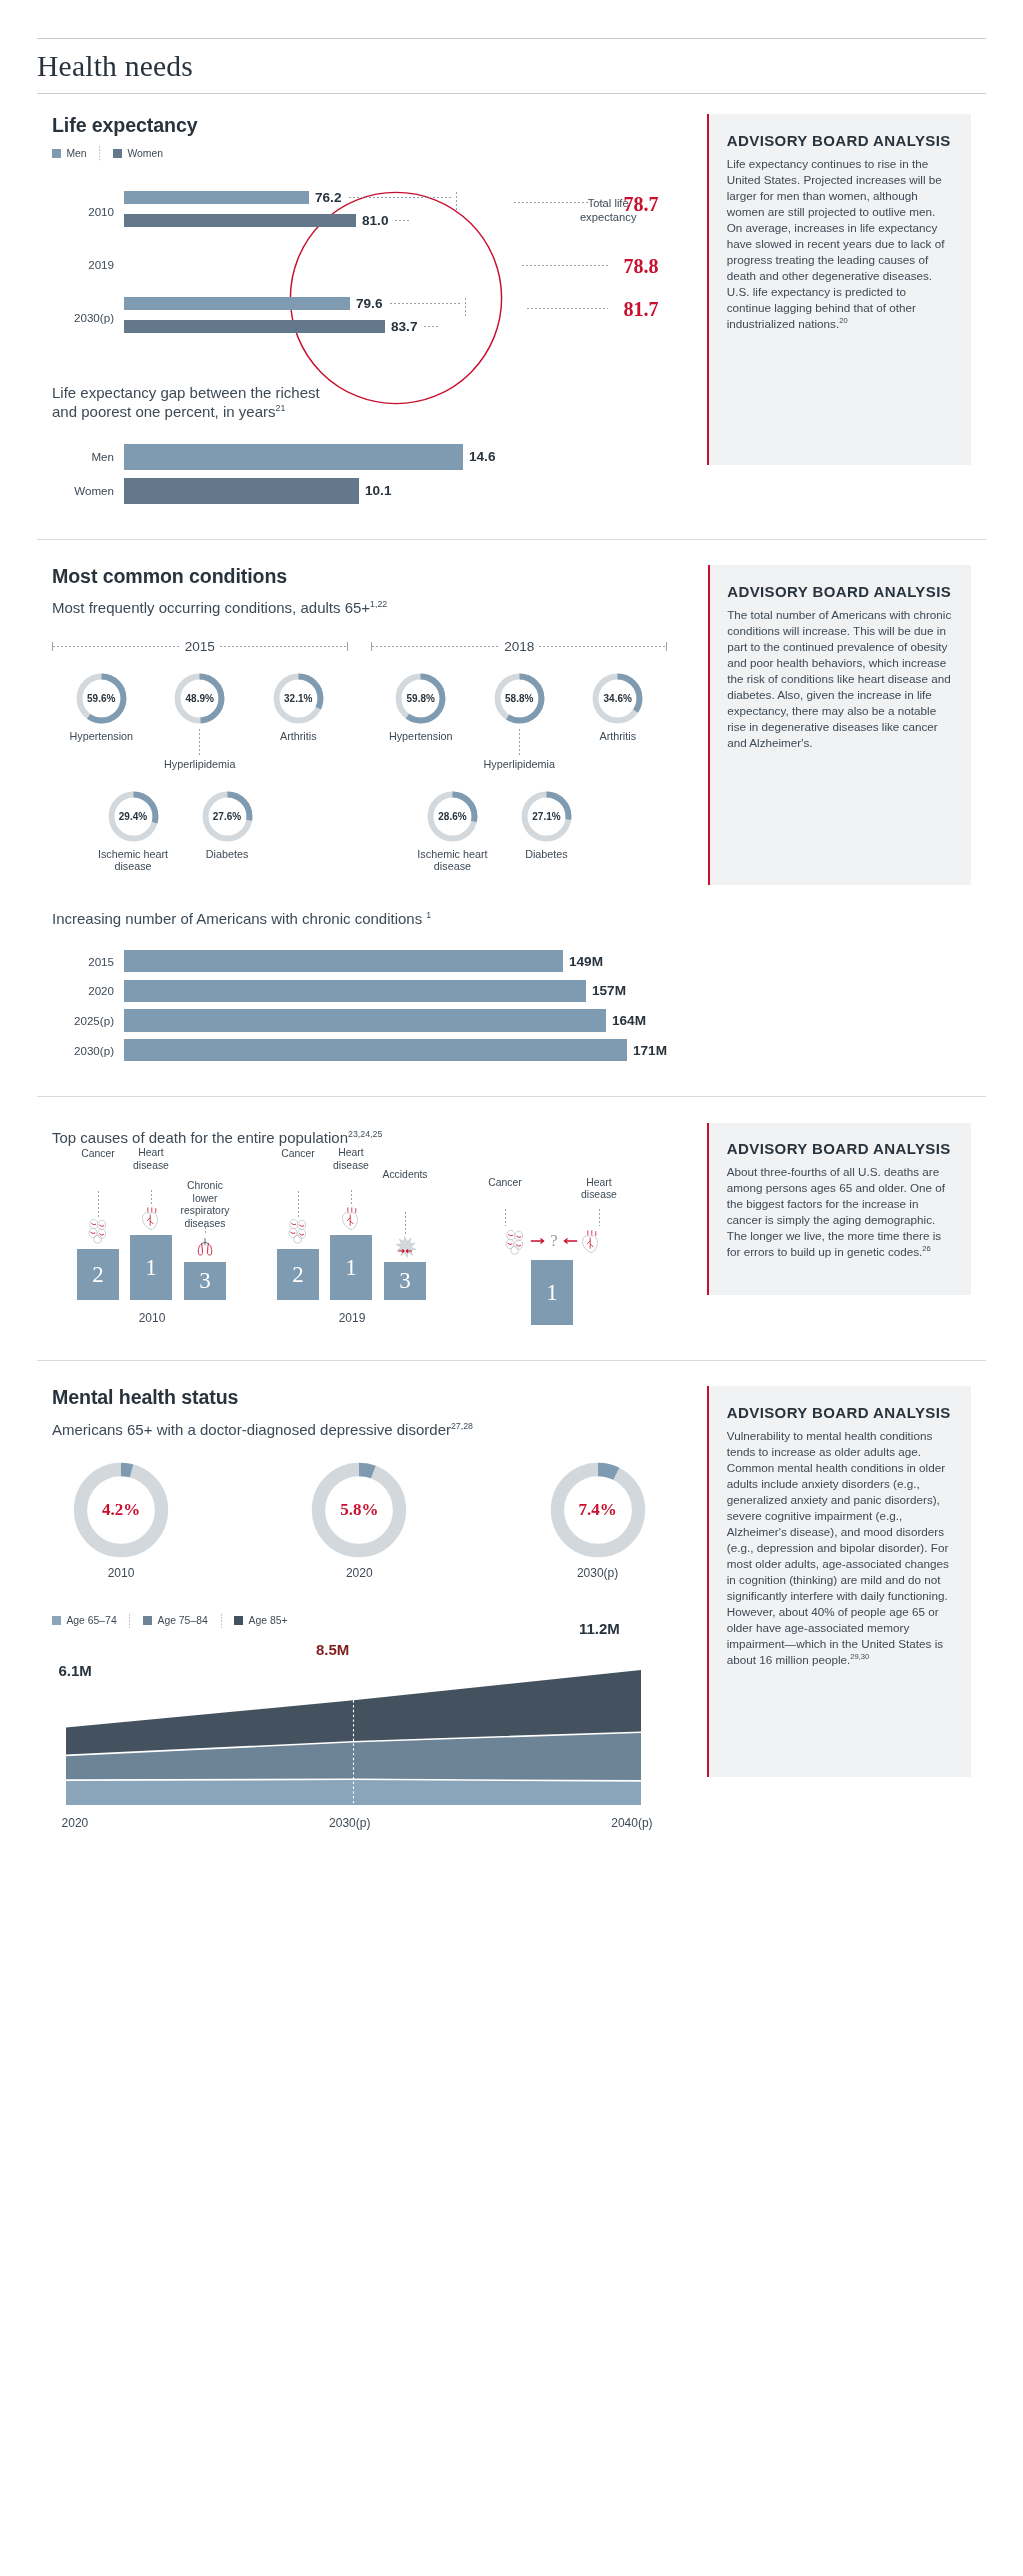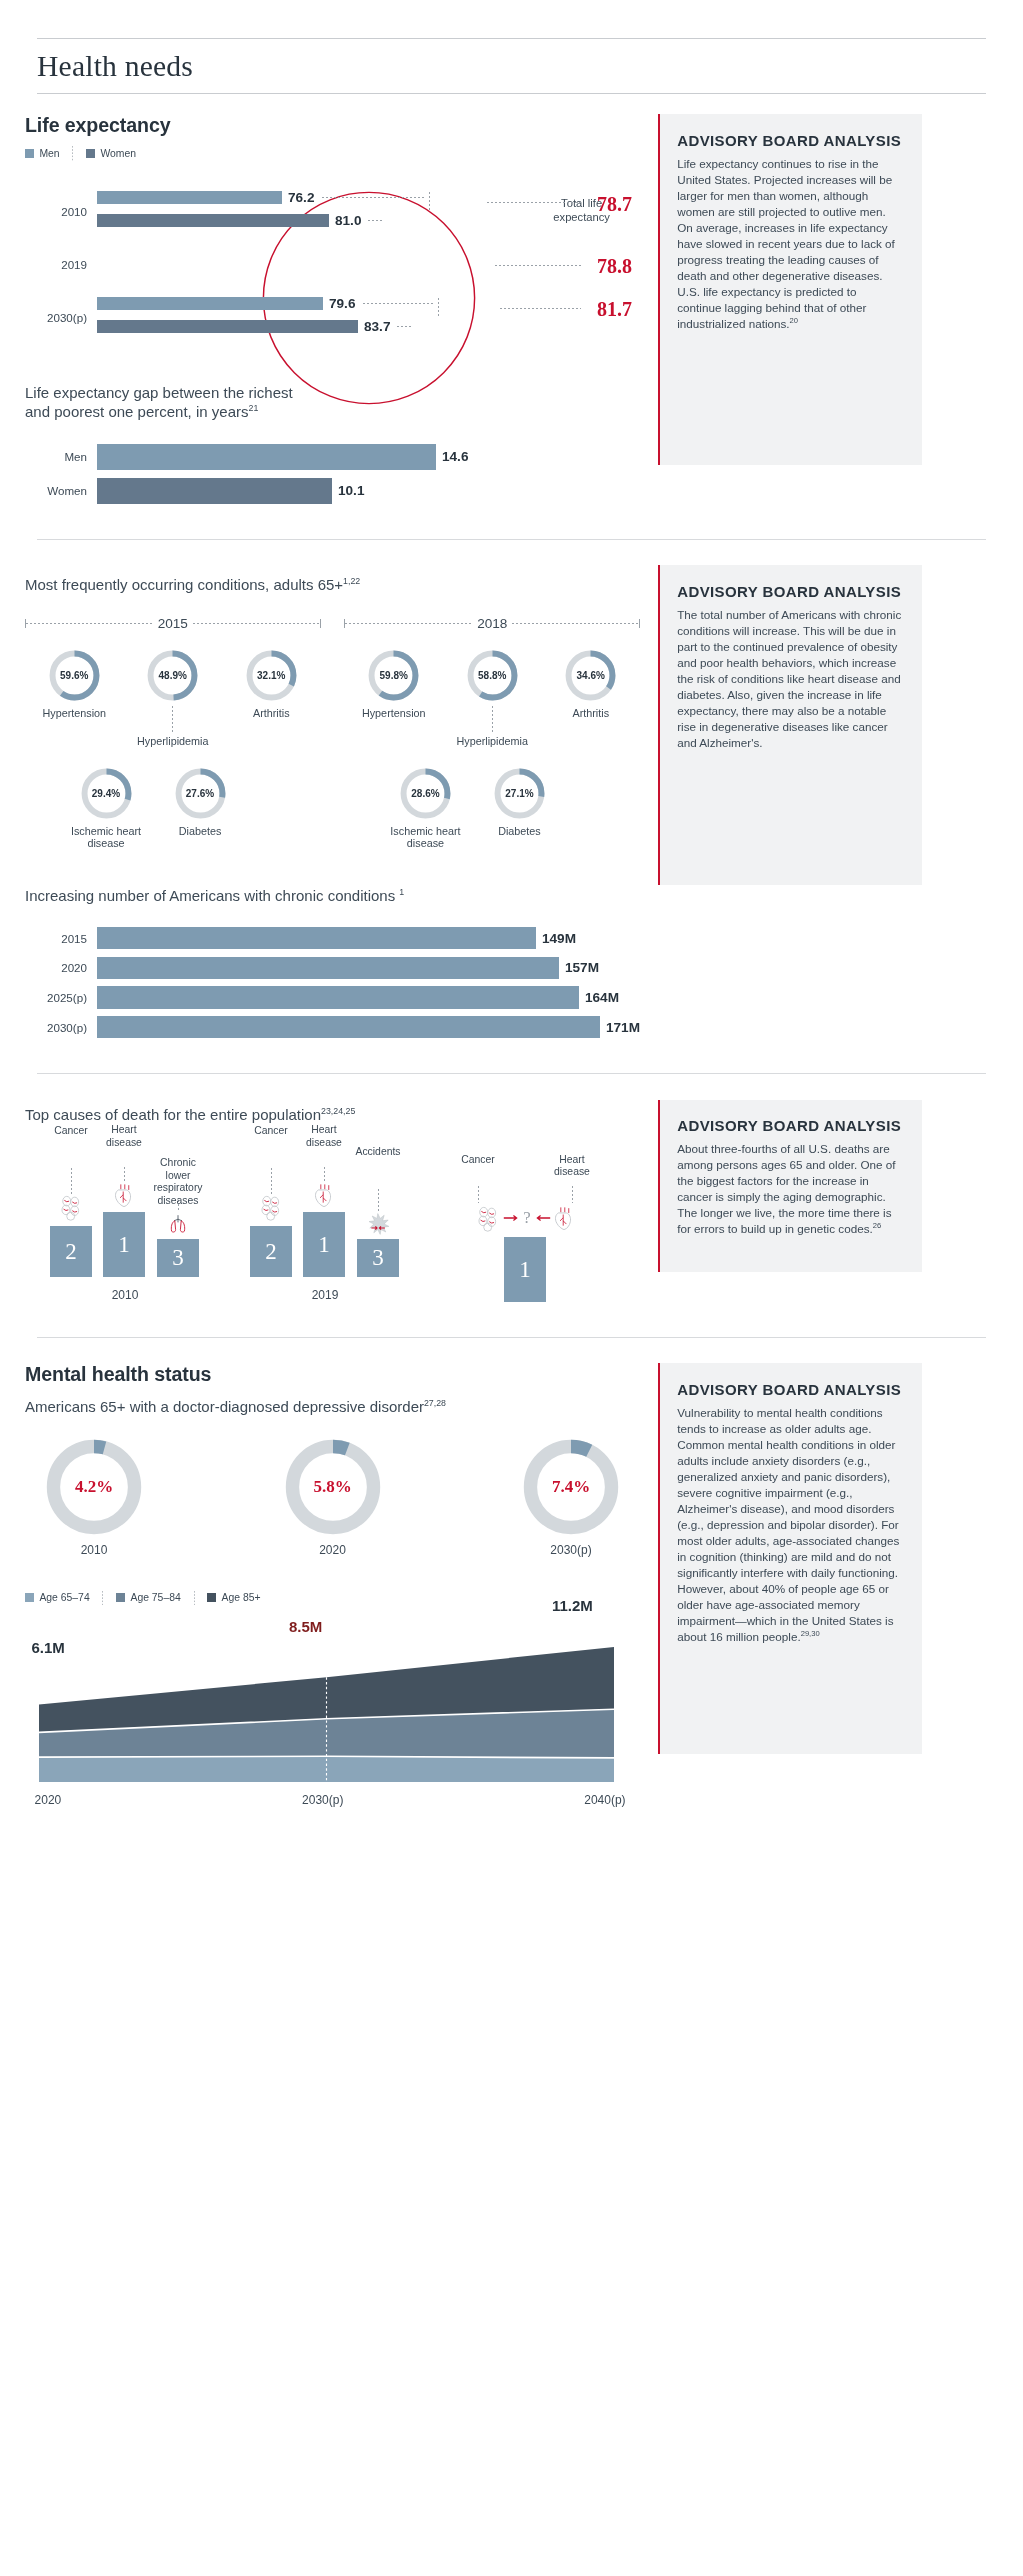--- a/index.html
+++ b/index.html
@@ -16,21 +16,21 @@
   
   .top-rule { height: 0.8px; background: #c9ccd0; margin: 38px 37px 0 37px; }
   .page-title {
     font-family: "Liberation Serif", serif;
     font-size: 29.6px; font-weight: 400; color: #28333d;
     padding: 11.2px 37px 9.6px 37px; letter-spacing: 0.2px;
   }
   .title-rule { height: 0.8px; background: #c9ccd0; margin: 0 37px 0 37px; }
 
   
-  .section { display: flex; align-items: flex-start; padding: 0 25px; }
+  .section { display: flex; align-items: flex-start; padding: 0 52px; gap: 23px; }
   .left-col { width: 615px; position: relative; }
   .right-col { width: 264px; margin-left: 17.6px; position: relative; }
 
   .analysis {
     background: #f1f2f3;
     border-left: 2.4px solid #c8102e;
     padding: 17.6px 19px 19px 17.6px;
   }
   .analysis h4 {
     font-size: 15px; font-weight: 700; letter-spacing: 0.4px;
@@ -227,20 +227,21 @@
         <p><span>Life expectancy continues to rise in the United States. Projected increases will be larger for men than women, although women are still projected to outlive men. On average, increases in life expectancy have slowed in recent years due to lack of progress treating the leading causes of death and other degenerative diseases. U.S. life expectancy is predicted to continue lagging behind that of other industrialized nations.</span><sup>20</sup></p>
       </div>
     </div>
   </div>
 
   <div class="sec-divider" style="margin-top:35px"></div>
 
   <div class="section" style="margin-top:25.6px">
     <div class="left-col">
 
+      <h2 class="sec-title">Most common conditions</h2>
       <div class="sub" style="margin-top:11.2px">
         <span>Most frequently occurring conditions, adults 65+</span><sup class="subsup">1,22</sup>
       </div>
 
       <div style="display:flex; margin-top:21px">
         <div style="width:296px">
           <div class="year-band">
             <div class="cap"></div>
               <div class="dotrow"></div>
             <span style="padding:0 4.8px">2015</span>

